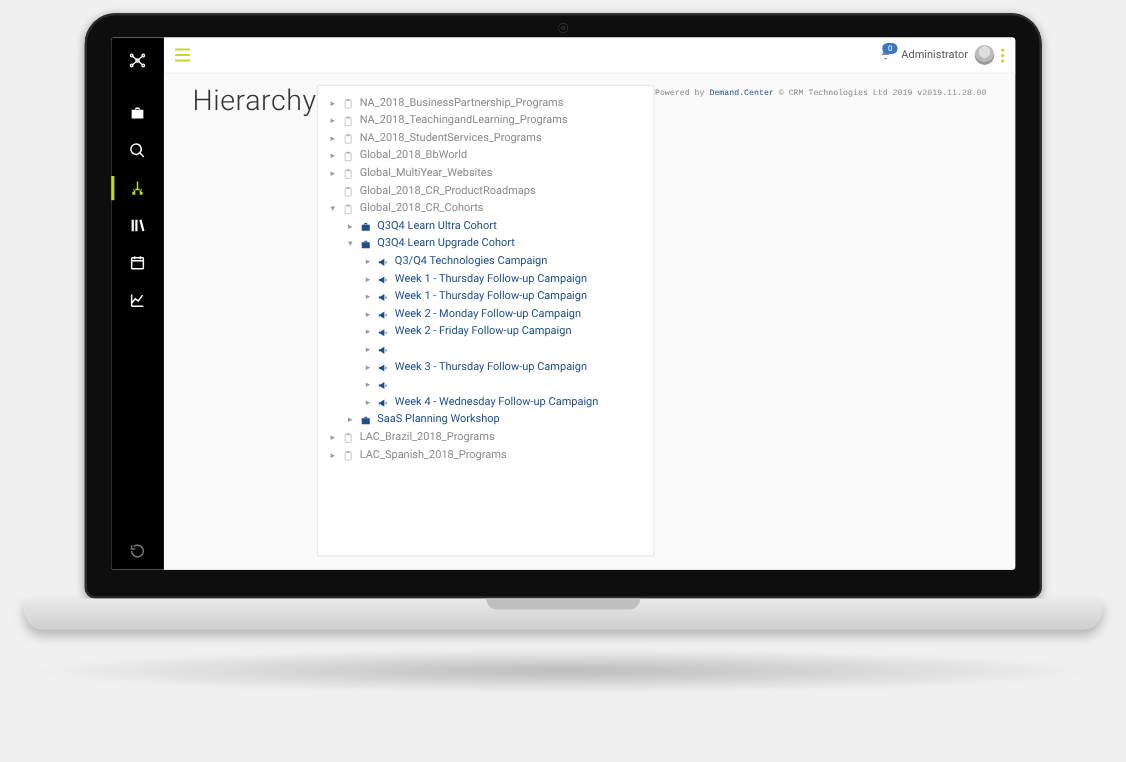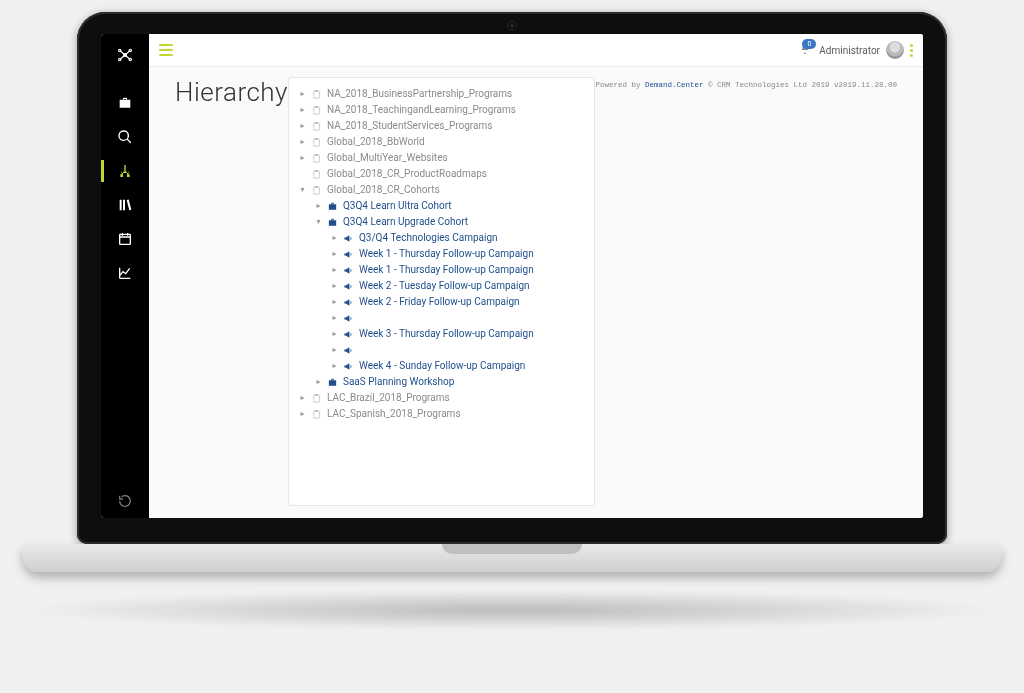--- a/index.html
+++ b/index.html
@@ -428,21 +428,21 @@
                           <ul></ul>
                         </li>
                         <li>
                           <div class="node">
                             <span class="caret">▸</span>
                             <span class="icn">
                               <svg viewBox="0 0 24 24">
                                 <path fill="#1f4e8c" d="M3 10v4h3l8 5V5l-8 5H3zm15.5 2a3.5 3.5 0 0 0-2-3.2v6.4a3.5 3.5 0 0 0 2-3.2z"></path>
                               </svg>
                             </span>
-                            <span class="lbl link">Week 2 - Tuesday Follow-up Campaign</span>
+                            <span class="lbl link">Week 2 - Monday Follow-up Campaign</span>
                           </div>
                           <ul></ul>
                         </li>
                         <li>
                           <div class="node">
                             <span class="caret">▸</span>
                             <span class="icn">
                               <svg viewBox="0 0 24 24">
                                 <path fill="#1f4e8c" d="M3 10v4h3l8 5V5l-8 5H3zm15.5 2a3.5 3.5 0 0 0-2-3.2v6.4a3.5 3.5 0 0 0 2-3.2z"></path>
                               </svg>
@@ -486,21 +486,21 @@
                           <ul></ul>
                         </li>
                         <li>
                           <div class="node">
                             <span class="caret">▸</span>
                             <span class="icn">
                               <svg viewBox="0 0 24 24">
                                 <path fill="#1f4e8c" d="M3 10v4h3l8 5V5l-8 5H3zm15.5 2a3.5 3.5 0 0 0-2-3.2v6.4a3.5 3.5 0 0 0 2-3.2z"></path>
                               </svg>
                             </span>
-                            <span class="lbl link">Week 4 - Sunday Follow-up Campaign</span>
+                            <span class="lbl link">Week 4 - Wednesday Follow-up Campaign</span>
                           </div>
                           <ul></ul>
                         </li>
                       </ul>
                     </li>
                     <li>
                       <div class="node">
                         <span class="caret">▸</span>
                         <span class="icn">
                           <svg viewBox="0 0 24 24">

